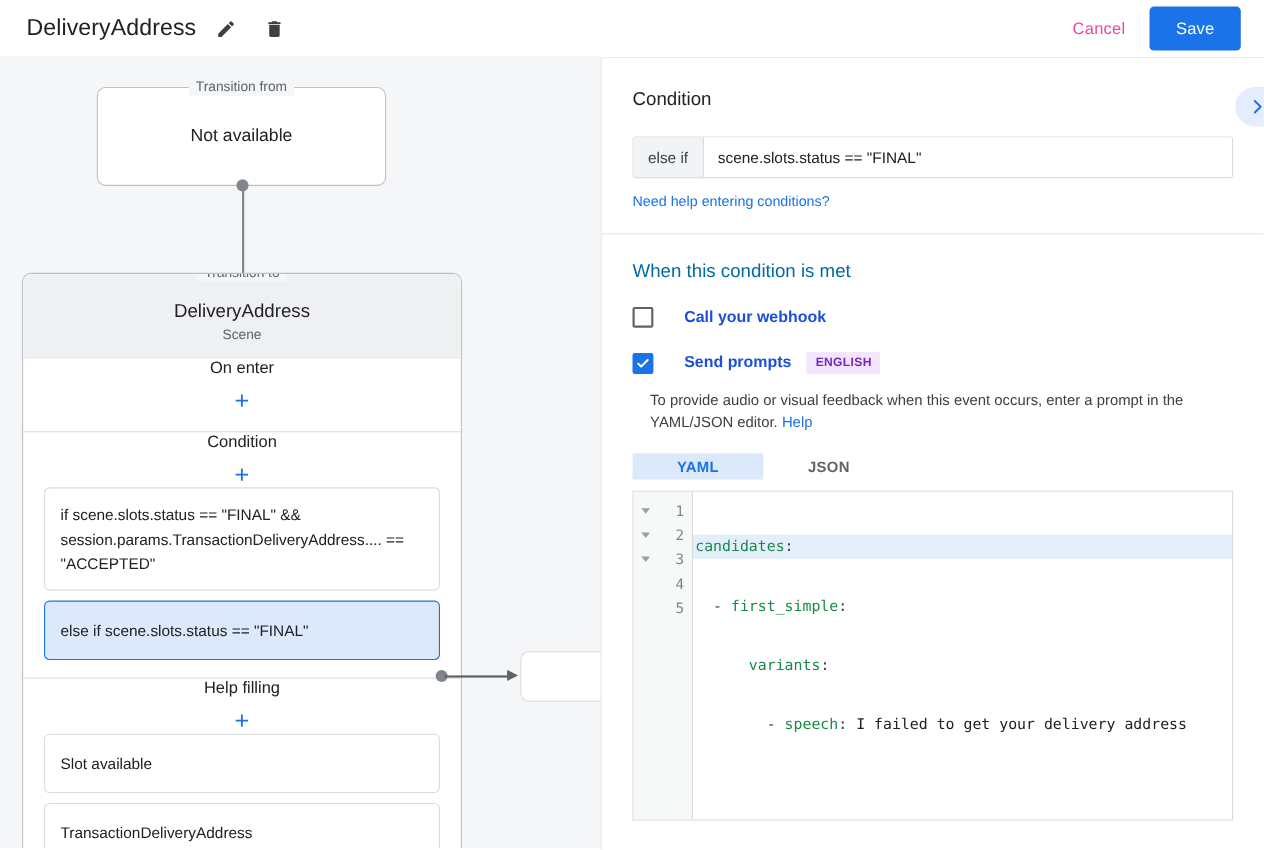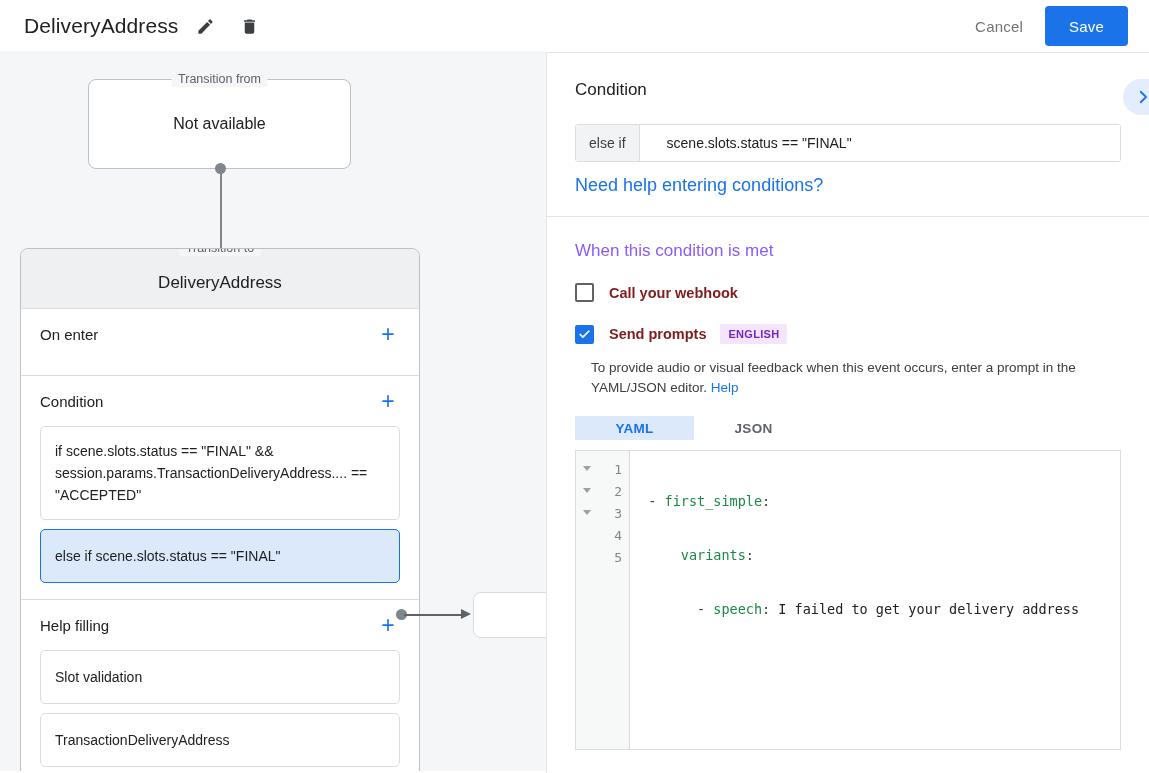--- a/index.html
+++ b/index.html
@@ -24,21 +24,21 @@
     letter-spacing: .1px; white-space: nowrap;
   }
   .icon-btn {
     width: 34px; height: 34px; margin-left: 10px;
     display: flex; align-items: center; justify-content: center;
     border-radius: 50%; cursor: pointer;
   }
   .icon-btn svg { display: block; }
   .topbar-spacer { flex: 1 1 auto; }
   .cancel-btn {
-    color: #737373; font-size: 15px; font-weight: 500; letter-spacing: .2px;
+    color: #ec4899; font-size: 15px; font-weight: 500; letter-spacing: .2px;
     padding: 8px 12px; border-radius: 4px; cursor: pointer; background: none; border: 0;
     font-family: inherit;
   }
   .save-btn {
     margin-left: 10px; margin-right: 21px;
     background: #1a73e8; color: #fff; font-size: 15px; font-weight: 500;
     letter-spacing: .2px; border: 0; border-radius: 4px;
     height: 40px; padding: 0 24px; cursor: pointer; font-family: inherit;
   }
 
@@ -89,20 +89,21 @@
     padding: 22px 0 14px; text-align: center;
   }
   .node-to-head .name { font-size: 17px; color: #202124; line-height: 23px; }
   .node-to-head .kind { font-size: 12.5px; color: #5f6368; margin-top: 3px; }
 
   .section { border-bottom: 1px solid #dadce0; padding: 0 19px 16px; }
   .section:last-child { border-bottom: 0; }
   .section-head {
     display: flex; align-items: center; justify-content: space-between;
     height: 50px;
+    flex-direction: column;
   }
   .section-title { font-size: 15px; color: #202124; }
   .plus-btn {
     width: 24px; height: 24px; color: #1a73e8; cursor: pointer;
     display: flex; align-items: center; justify-content: center;
     font-size: 23px; line-height: 1; font-weight: 300; user-select: none;
   }
   .card {
     border: 1px solid #dadce0; border-radius: 5px; background: #fff;
     padding: 13px 14px; font-size: 14px; color: #202124; line-height: 22px;
@@ -137,48 +138,48 @@
   }
   .panel-block { padding: 27px 28px 20px; border-bottom: 1px solid #e3e5e8; position: relative; }
   .panel-h { font-size: 17px; color: #202124; margin: 0 0 24px; font-weight: 400; }
 
   .collapse-btn {
     position: absolute; right: -14px; top: 26px; width: 40px; height: 36px;
     background: #e3edfd; border-radius: 18px 0 0 18px;
     display: flex; align-items: center; justify-content: center; cursor: pointer;
   }
 
-  .cond-row { display: flex; align-items: stretch; border: 1px solid #dadce0; border-radius: 3px; height: 38px; gap: 14px; }
+  .cond-row { display: flex; align-items: stretch; border: 1px solid #dadce0; border-radius: 3px; height: 38px; }
   .cond-prefix {
     background: #f1f3f4; border-right: 1px solid #dadce0;
     display: flex; align-items: center; padding: 0 13px;
     font-size: 14px; color: #3c4043; white-space: nowrap;
   }
   .cond-input {
     flex: 1 1 auto; border: 0; outline: none; background: #fff;
     padding: 0 13px; font-size: 14px; color: #202124; font-family: inherit;
   }
   .help-link {
     display: inline-block; margin-top: 13px; color: #1a73e8;
-    font-size: 18px; text-decoration: none; cursor: pointer;
+    font-size: 13px; text-decoration: none; cursor: pointer;
   }
 
   .panel-block2 { padding: 24px 28px 0; }
-  .panel-h2 { font-size: 17px; color: #8b5cf6; margin: 0 0 22px; font-weight: 400; }
+  .panel-h2 { font-size: 17px; color: #0369a1; margin: 0 0 22px; font-weight: 400; }
 
   .check-row { display: flex; align-items: center; margin-bottom: 22px; }
   .checkbox {
     width: 19px; height: 19px; border: 2px solid #5f6368; border-radius: 2px;
     background: #fff; cursor: pointer; flex: none;
   }
   .checkbox.checked {
     background: #1a73e8; border-color: #1a73e8;
     display: flex; align-items: center; justify-content: center;
   }
-  .check-label { margin-left: 15px; font-size: 14.5px; font-weight: bold; color: #7f1d1d; }
+  .check-label { margin-left: 28px; font-size: 14.5px; font-weight: bold; color: #1d4ed8; }
   .lang-badge {
     margin-left: 14px; background: #f3e5fc; color: #7627bb;
     font-size: 11px; font-weight: bold; letter-spacing: .3px;
     padding: 4px 8px; border-radius: 2px;
   }
   .hint {
     font-size: 13.5px; color: #3c4043; line-height: 20px;
     margin: -8px 16px 18px; max-width: 552px;
   }
   .hint a { color: #1a73e8; text-decoration: none; cursor: pointer; }
@@ -253,20 +254,21 @@
       <div class="arrow-dot"></div>
       <div class="arrow-line"></div>
       <div class="arrow-head"></div>
     </div>
 
     <div class="fieldset node-to">
       <span class="legend">Transition to</span>
 
       <div class="node-to-head">
         <div class="name">DeliveryAddress</div>
+        <div class="kind">Scene</div>
       </div>
 
       <div class="section">
         <div class="section-head">
           <span class="section-title">On enter</span>
           <span class="plus-btn">+</span>
         </div>
       </div>
 
       <div class="section">
@@ -276,21 +278,21 @@
         </div>
         <div class="card">if scene.slots.status == "FINAL" &amp;&amp; session.params.TransactionDeliveryAddress.... == "ACCEPTED"</div>
         <div class="card card-oneline selected">else if scene.slots.status == "FINAL"</div>
       </div>
 
       <div class="section">
         <div class="section-head">
           <span class="section-title">Help filling</span>
           <span class="plus-btn">+</span>
         </div>
-        <div class="card card-oneline">Slot validation</div>
+        <div class="card card-oneline">Slot available</div>
         <div class="card card-oneline">TransactionDeliveryAddress</div>
       </div>
     </div>
 
     <div class="sel-dot"></div>
     <div class="sel-line"></div>
     <div class="sel-head"></div>
     <div class="ghost-node"></div>
   </div>
 
@@ -356,20 +358,21 @@
               <span>3</span>
             </div>
           <div class="gline">
               <span>4</span>
             </div>
           <div class="gline">
               <span>5</span>
             </div>
         </div>
         <div class="code">
+          <div class="cline hl"><span class="k">candidates</span><span class="p">:</span></div>
           <div class="cline"><span class="p">  - </span><span class="k">first_simple</span><span class="p">:</span></div>
           <div class="cline"><span class="p">      </span><span class="k">variants</span><span class="p">:</span></div>
           <div class="cline"><span class="p">        - </span><span class="k">speech</span><span class="p">:</span><span class="s"> I failed to get your delivery address</span></div>
           <div class="cline">&nbsp;</div>
         </div>
       </div>
     </div>
   </div>
 </div>
 

